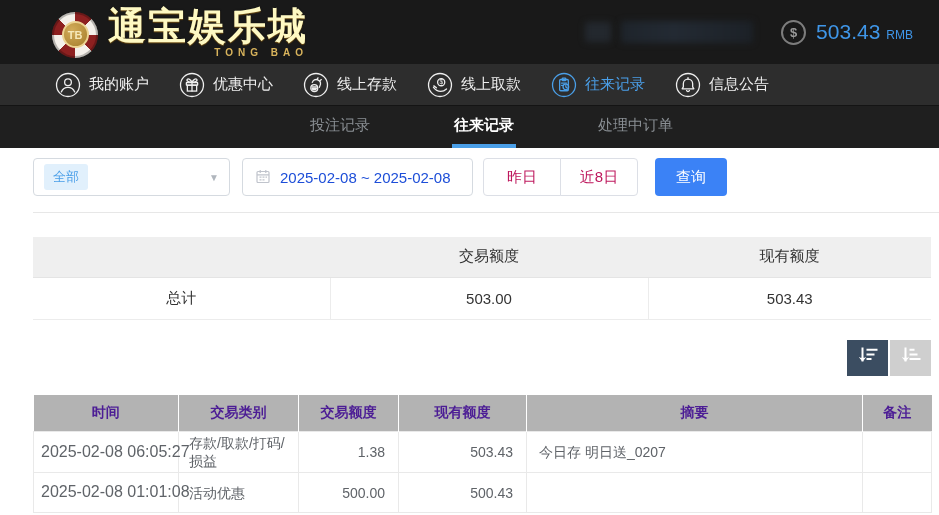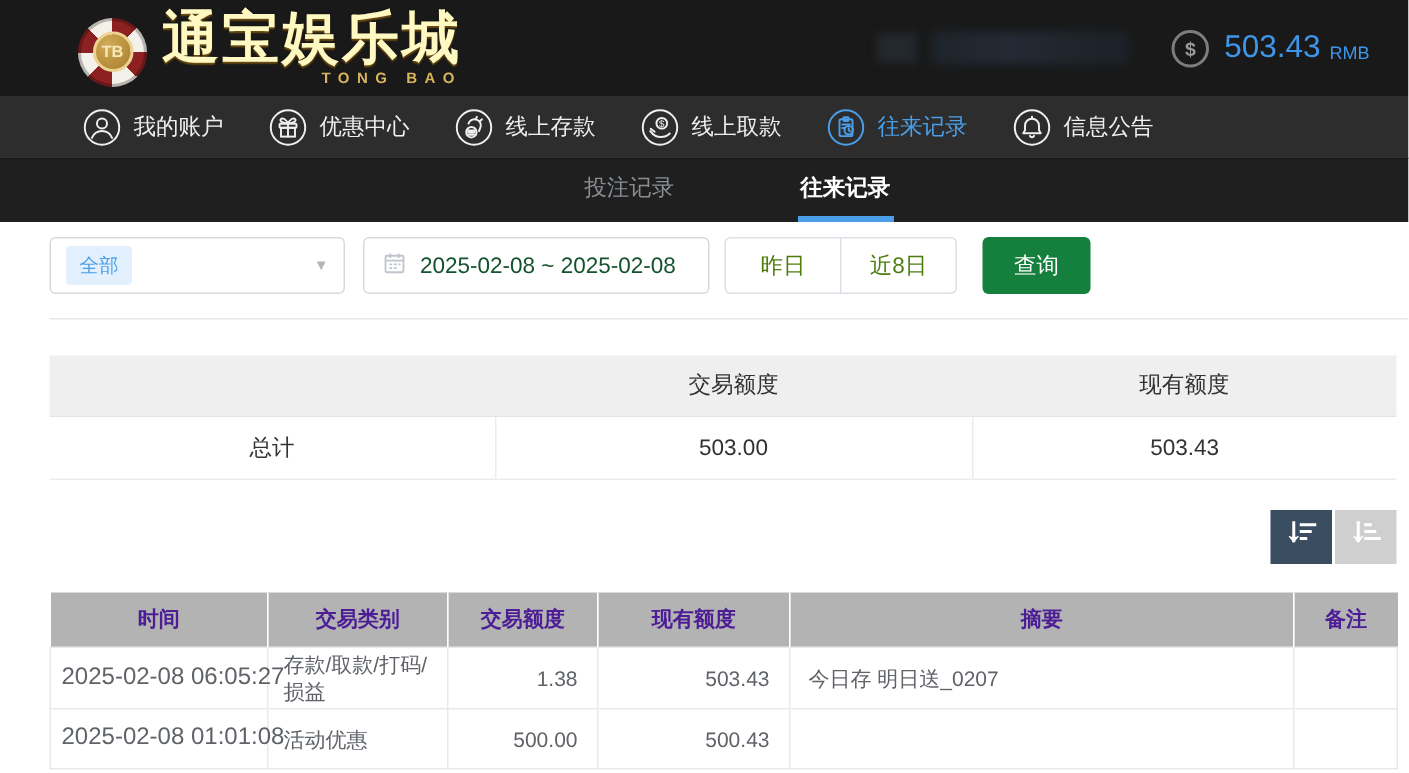--- a/index.html
+++ b/index.html
@@ -76,33 +76,33 @@
   .filter-row { display:flex; align-items:flex-end; margin:10px 0 0 33px; }
   .select-box {
     width:197px; height:38px; border:1px solid #d5dae0; border-radius:4px;
     background:#fff; display:flex; align-items:center; padding:0 10px; cursor:pointer;
   }
   .type-tag { background:#e1f0fc; color:#4a9fe8; font-size:13px; padding:4px 9px; border-radius:3px; }
   .caret { margin-left:auto; color:#b0b6bd; font-size:10px; }
   .date-box {
     width:231px; height:38px; border:1px solid #d5dae0; border-radius:4px;
     background:#fff; display:flex; align-items:center; gap:9px; padding:0 12px;
-    color:#14532d; font-size:15px; margin-left:12px; cursor:pointer; white-space:nowrap;
+    color:#1d4ed8; font-size:15px; margin-left:12px; cursor:pointer; white-space:nowrap;
   }
   .seg-group { display:flex; margin-left:10px; }
   .seg {
     width:78px; height:38px; border:1px solid #dcdfe6; background:#fff;
-    color:#4d7c0f; font-size:15px; display:flex; align-items:center; justify-content:center;
+    color:#be185d; font-size:15px; display:flex; align-items:center; justify-content:center;
     margin-left:-1px; cursor:pointer; position:relative;
   }
   .seg:first-child { border-radius:4px 0 0 4px; margin-left:0; }
   .seg:last-child { border-radius:0 4px 4px 0; }
   .seg.active { border-color:#4a9fe8; color:#4a9fe8; z-index:1; }
   .query-btn {
-    width:72px; height:38px; background:#15803d; color:#fff; border:none;
+    width:72px; height:38px; background:#3b82f6; color:#fff; border:none;
     border-radius:4px; font-size:15px; margin-left:17px; cursor:pointer;
     font-family:"Liberation Sans", sans-serif;
   }
   .divider { height:1px; background:#e7e7e7; margin:16px 0 0 33px; }
 
   
   .summary-table { width:898px; margin:24px 0 0 33px; border-collapse:collapse; font-size:15px; color:#333; }
   .summary-table th { background:#efefef; font-weight:normal; height:40px; text-align:center; }
   .summary-table td { height:42px; text-align:center; border-bottom:1px solid #ececec; border-top:1px solid #e4e4e4; }
   .summary-table td + td { border-left:1px solid #ececec;margin-left:33px; }
@@ -216,20 +216,21 @@
         <path d="M12 5.3v1.3"></path>
       </svg>
     </span>
     <span>信息公告</span>
   </div>
 </div>
 
 <div class="subnav">
   <div class="tab">投注记录</div>
   <div class="tab active">往来记录</div>
+  <div class="tab">处理中订单</div>
 </div>
 
 <div class="filter-row">
   <div class="select-box">
     <span class="type-tag">全部</span>
     <span class="caret">▼</span>
   </div>
   <div class="date-box">
     <span>
       <svg width="16" height="16" viewBox="0 0 16 16" fill="none" stroke="#c0c4cc" stroke-width="1.2">

